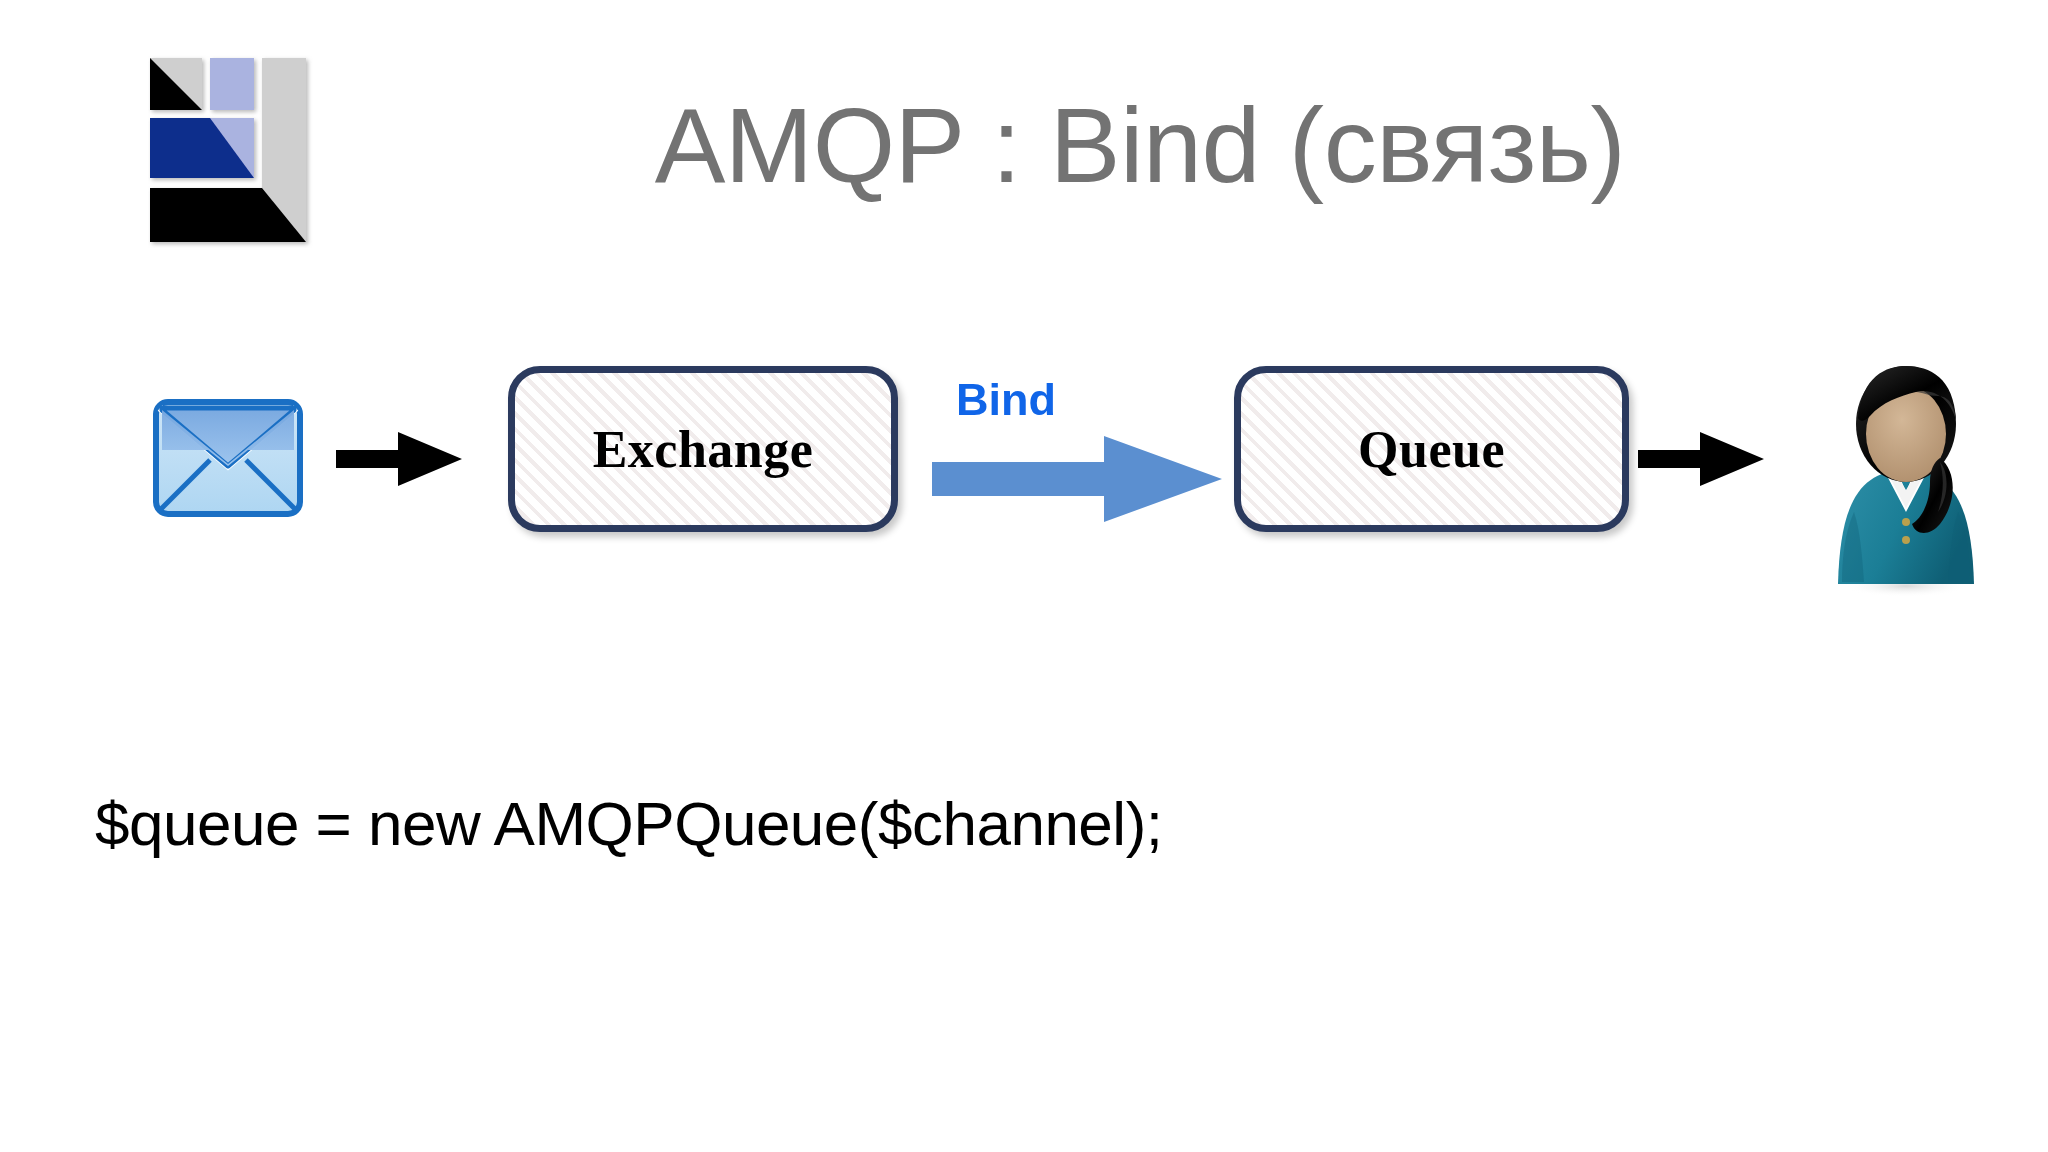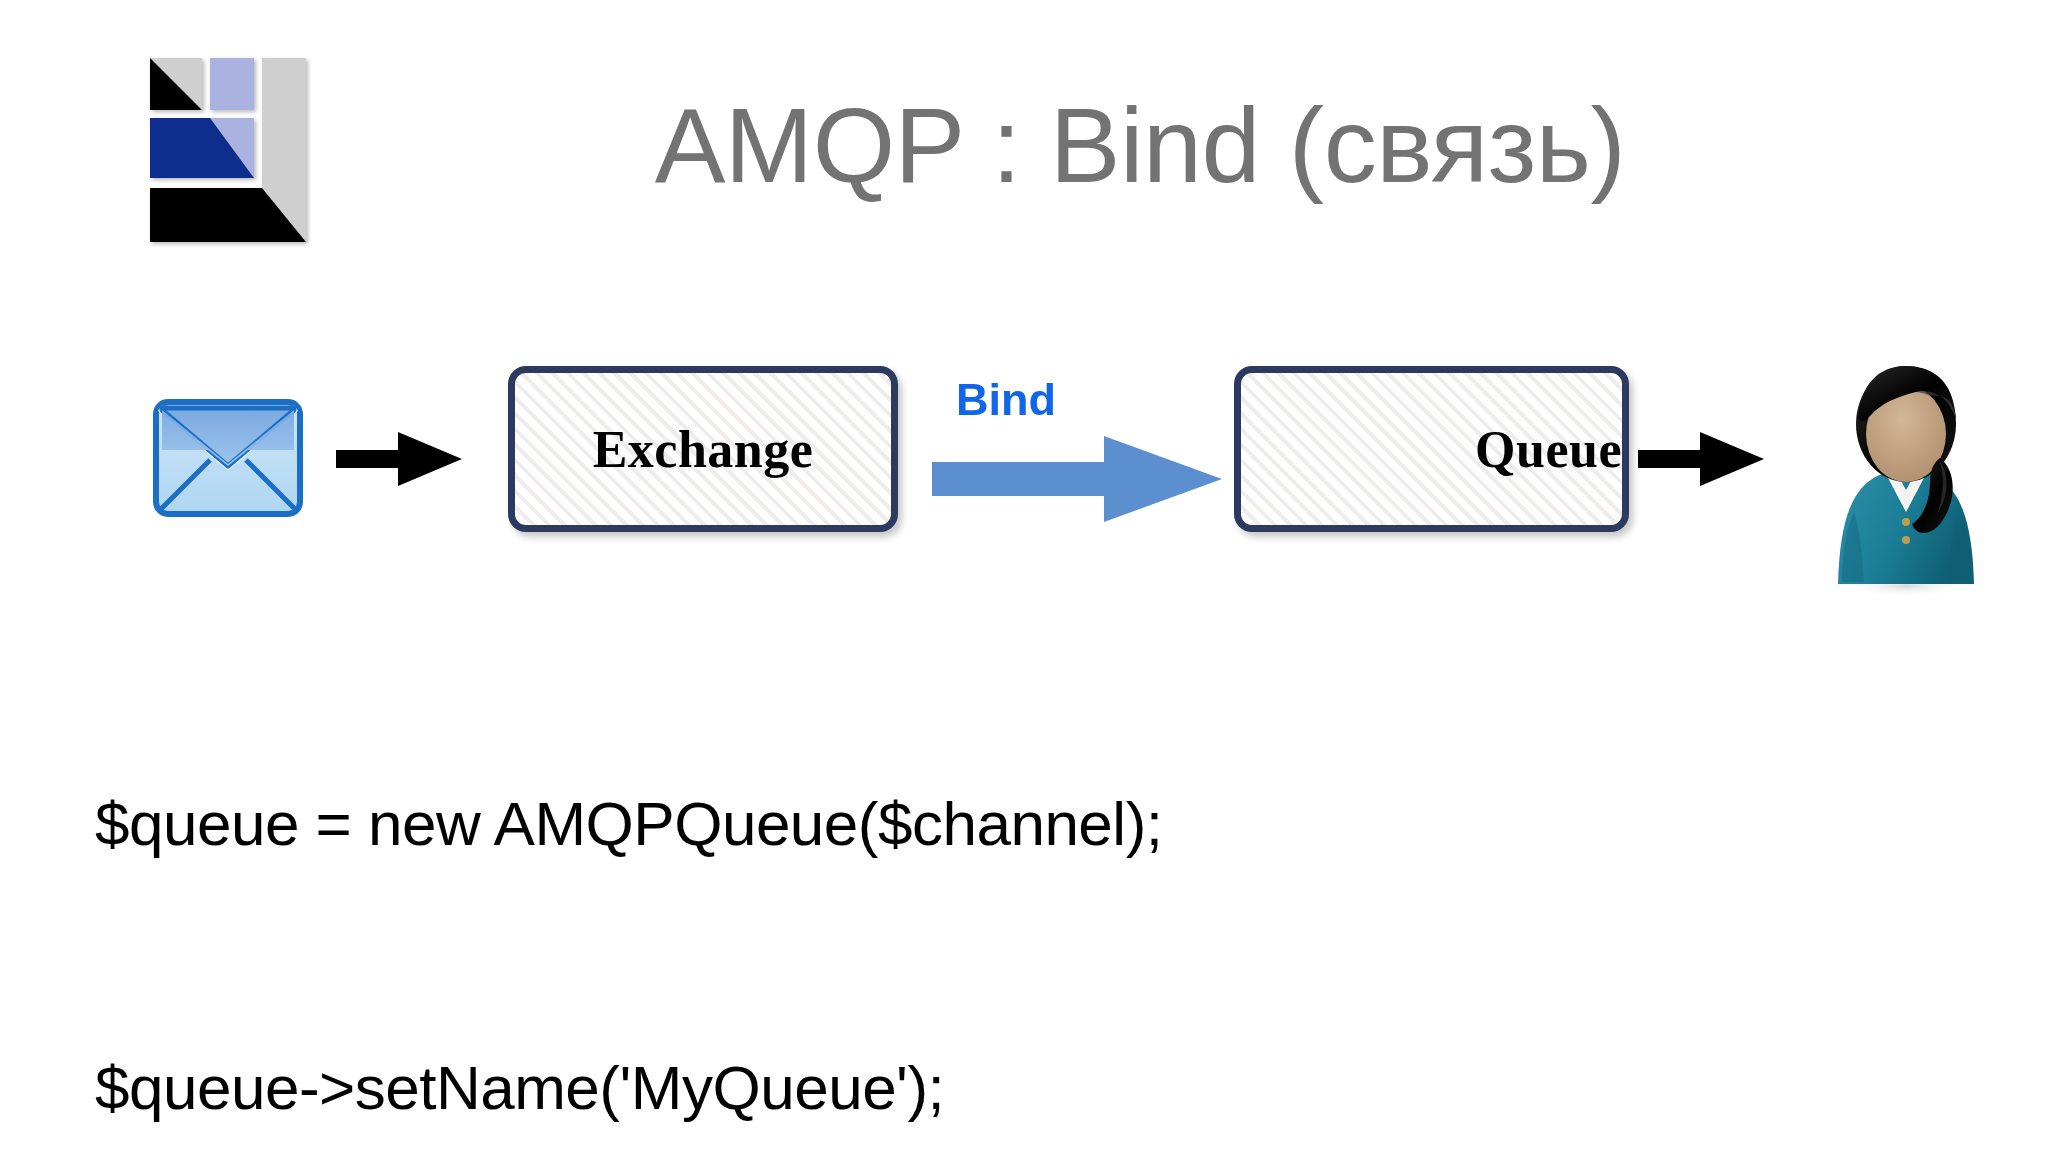--- a/index.html
+++ b/index.html
@@ -65,21 +65,21 @@
   #arrow-queue-to-consumer {
     left: 1638px;
     top: 428px;
     width: 126px;
   }
 
   .amqp-box {
     position: absolute;
     box-sizing: border-box;
     border: 7px solid #2b3a5e;
-    border-radius: 18px;
+    border-radius: 32px;
     background-color: #fbf9f9;
     background-image: repeating-linear-gradient(
         45deg,
         #f1ecec 0px,
         #f1ecec 4px,
         #ffffff 4px,
         #ffffff 11px);
     box-shadow: 4px 5px 7px rgba(0,0,0,0.22);
     display: flex;
     align-items: center;
@@ -96,21 +96,20 @@
     left: 508px;
     top: 366px;
     width: 390px;
     height: 166px;
   }
   #box-queue {
     left: 1234px;
     top: 366px;
     width: 395px;
     height: 166px;
-    justify-content: flex-end;
   }
 
   #bind-label {
     position: absolute;
     left: 956px;
     top: 374px;
     font-family: "Liberation Sans", sans-serif;
     font-weight: bold;
     font-size: 45px;
     color: #1065e8;
@@ -276,17 +275,16 @@
       <path d="M86 30 C 104 26 120 36 126 58 C 124 42 118 34 108 34 C 98 34 92 30 86 30 Z" fill="#3a3a3a" opacity="0.7"></path>
 
       <path d="M110 96 C 128 110 126 142 110 162 C 100 174 86 174 82 162
                C 92 156 100 140 100 120 C 100 108 104 100 110 96 Z" fill="url(#hairG)"></path>
       <path d="M110 100 C 120 112 118 136 108 150 C 114 132 114 114 110 100 Z" fill="#3d3d3d" opacity="0.6"></path>
     </svg>
   </div>
 
   <div id="code">
     <span class="code-line">$queue = new AMQPQueue($channel);</span>
-    <span class="code-line">$queue-&gt;setName('MyQueue');</span>
     
   </div>
 
 </div>
 
 </body></html>

